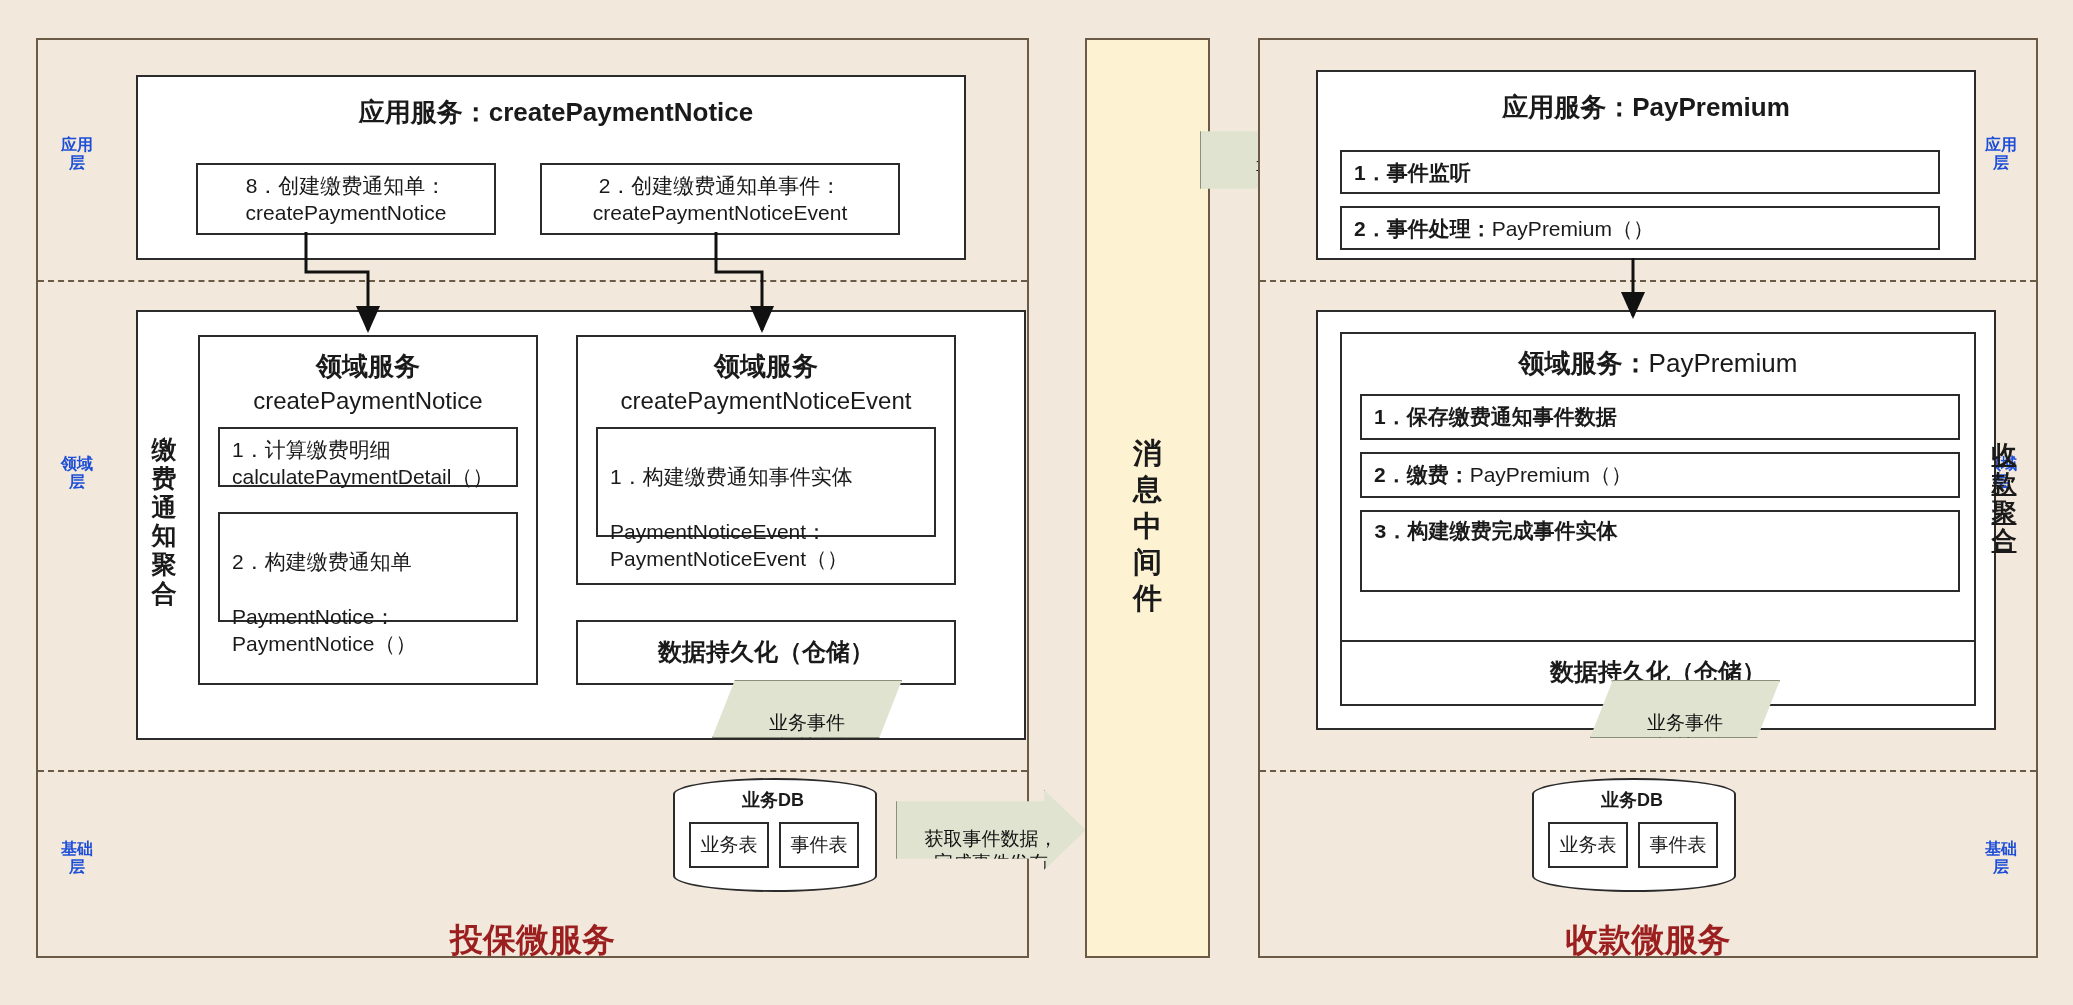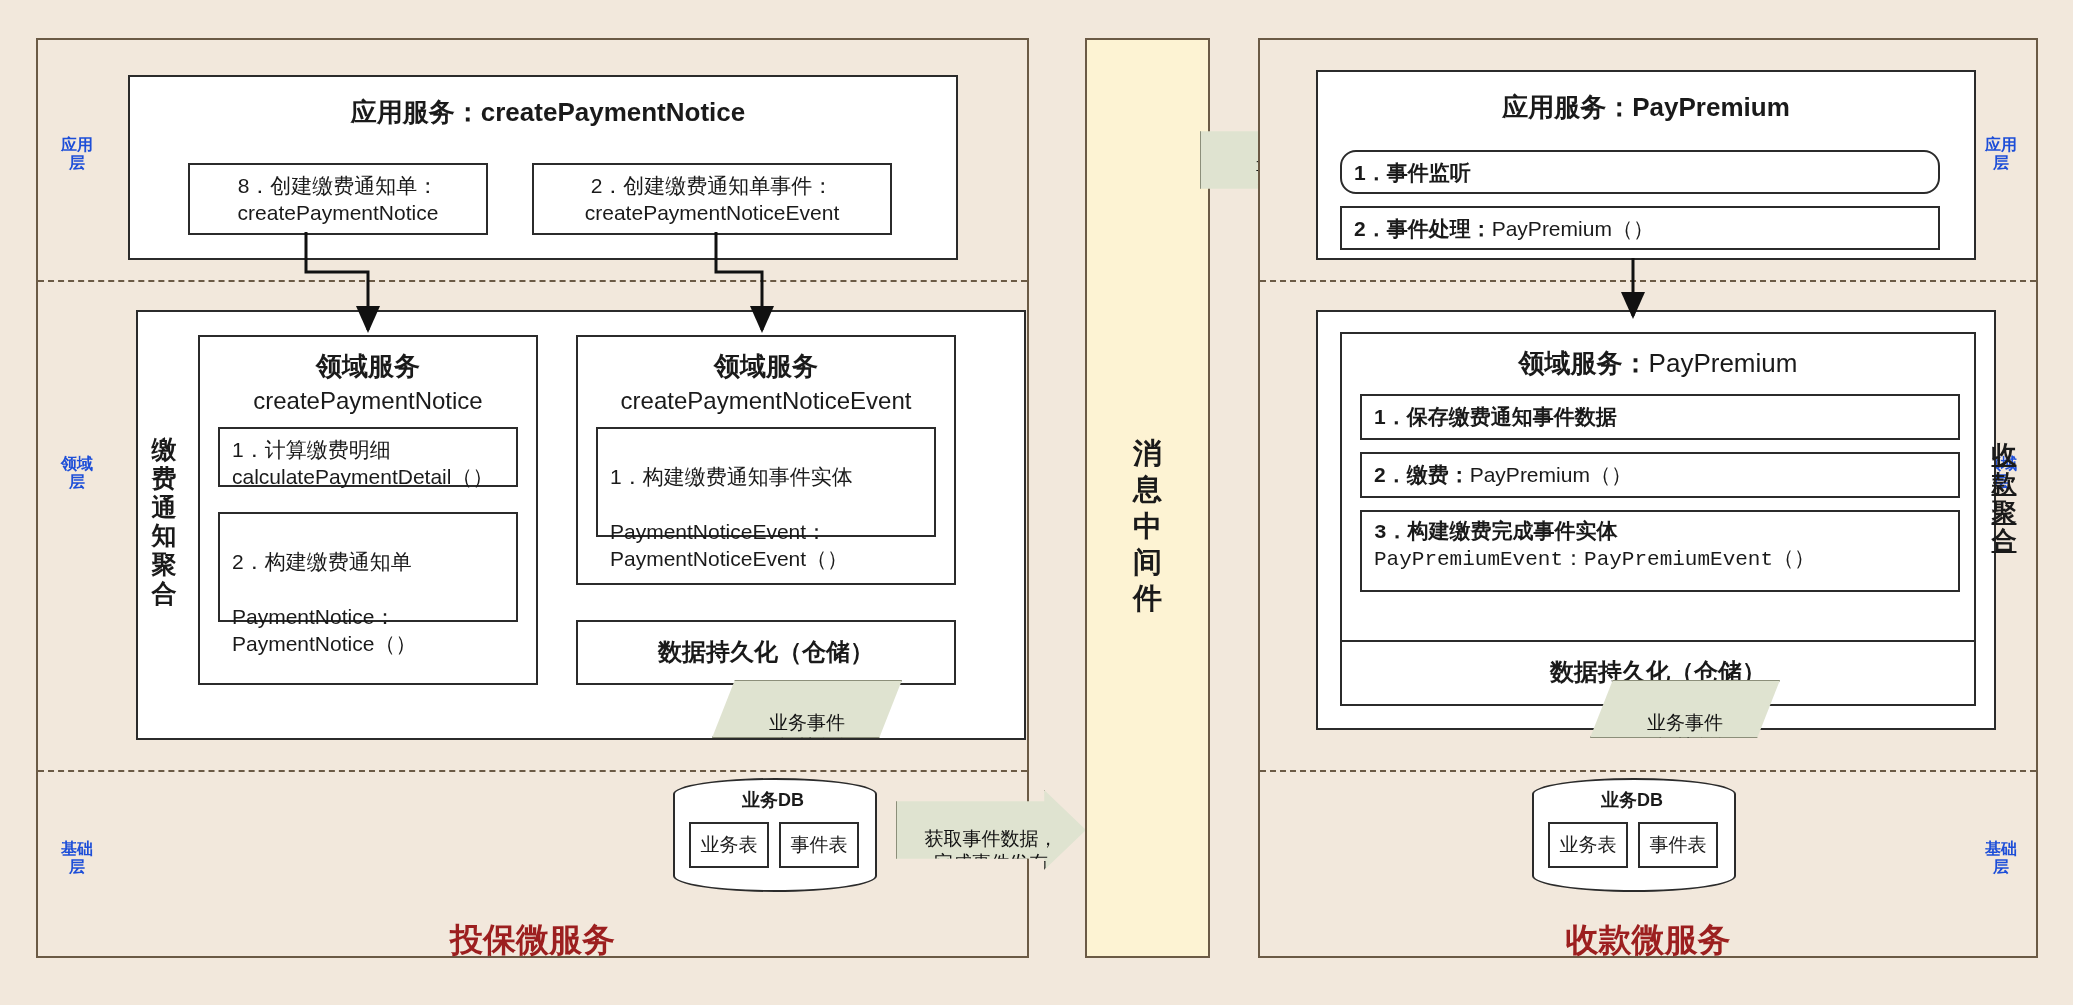--- a/index.html
+++ b/index.html
@@ -138,21 +138,21 @@
 
   <div class="ms" id="ms-left">
 
     <div class="layer-sep" style="left:0;top:240px;width:989px;"></div>
     <div class="layer-sep" style="left:0;top:730px;width:989px;"></div>
 
     <div class="side-label" style="left:22px;top:96px;">应用层</div>
     <div class="side-label" style="left:22px;top:415px;">领域层</div>
     <div class="side-label" style="left:22px;top:800px;">基础层</div>
 
-    <div class="box" style="left:90px;top:35px;width:830px;height:185px;padding-left:10px;">
+    <div class="box" style="left:98px;top:35px;width:830px;height:185px;padding-left:10px;">
       <div class="ttl" style="margin-top:20px;">
         <span>应用服务：</span><span>createPaymentNotice</span>
       </div>
       <div class="item" style="left:58px;top:86px;width:300px;height:72px;">
         <div class="center">8．创建缴费通知单：</div>
         <div class="center">createPaymentNotice</div>
       </div>
       <div class="item" style="left:402px;top:86px;width:360px;height:72px;">
         <div class="center">2．创建缴费通知单事件：</div>
         <div class="center">createPaymentNoticeEvent</div>
@@ -227,21 +227,21 @@
     <div class="layer-sep" style="left:0;top:730px;width:776px;"></div>
 
     <div class="side-label" style="right:18px;top:96px;">应用层</div>
     <div class="side-label" style="right:18px;top:415px;">领域层</div>
     <div class="side-label" style="right:18px;top:800px;">基础层</div>
 
     <div class="box" style="left:56px;top:30px;width:660px;height:190px;">
       <div class="ttl" style="margin-top:20px;">
         <span>应用服务：</span><span>PayPremium</span>
       </div>
-      <div class="item" style="left:22px;top:78px;width:600px;height:44px;border-radius:16px;">
+      <div class="item" style="left:22px;top:78px;width:600px;height:44px;">
         <b>1．事件监听</b>
       </div>
       <div class="item" style="left:22px;top:134px;width:600px;height:44px;">
         <span style="font-weight:700;">2．事件处理：</span><span>PayPremium（）</span>
       </div>
     </div>
 
     <div class="box" style="left:56px;top:270px;width:680px;height:420px;"></div>
 
     <div class="agg-label" style="right:14px;top:400px;text-decoration:underline;">收款聚合</div>
@@ -251,21 +251,20 @@
         <span>领域服务：</span><span style="font-weight:400;">PayPremium</span>
       </div>
       <div class="item" style="left:18px;top:60px;width:600px;height:46px;">
         <b>1．保存缴费通知事件数据</b>
       </div>
       <div class="item" style="left:18px;top:118px;width:600px;height:46px;">
         <span style="font-weight:700;">2．缴费：</span><span>PayPremium（）</span>
       </div>
       <div class="item" style="left:18px;top:176px;width:600px;height:82px;font-family:Liberation Mono, monospace;">
         <div style="font-weight:700;">3．构建缴费完成事件实体</div>
-        <div>PayPremiumEvent：PayPremiumEvent（）</div>
       </div>
     </div>
 
     <div class="box" style="left:80px;top:600px;width:636px;height:66px;">
       <div class="ttl" style="margin-top:16px;font-size:24px;">数据持久化（仓储）</div>
     </div>
 
     <div class="ms-name" style="left:0;right:0;top:878px;">收款微服务</div>
   </div>
 

